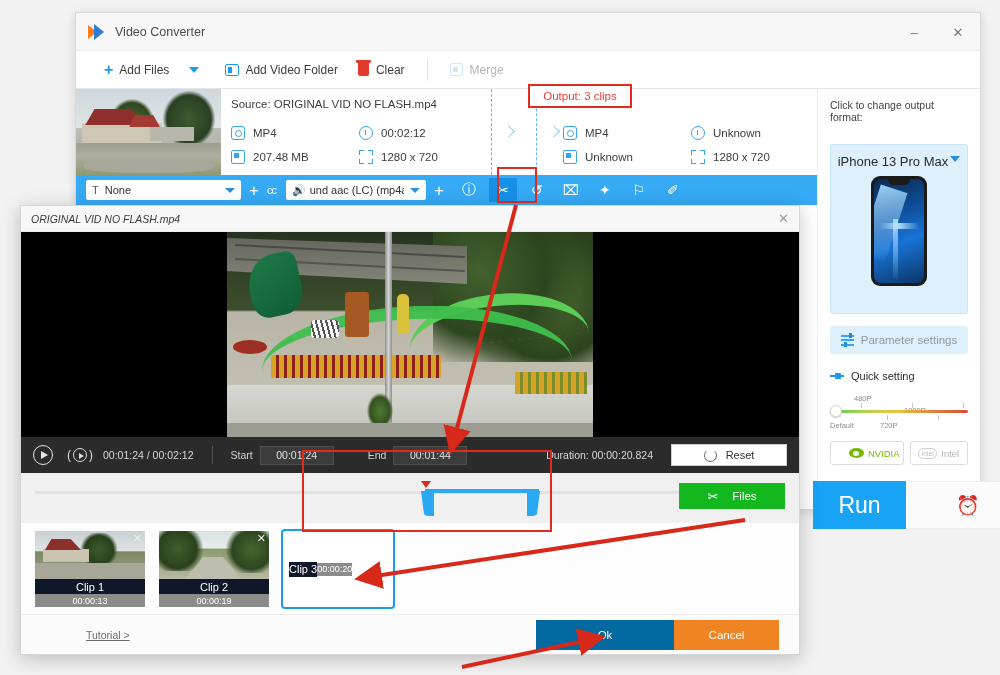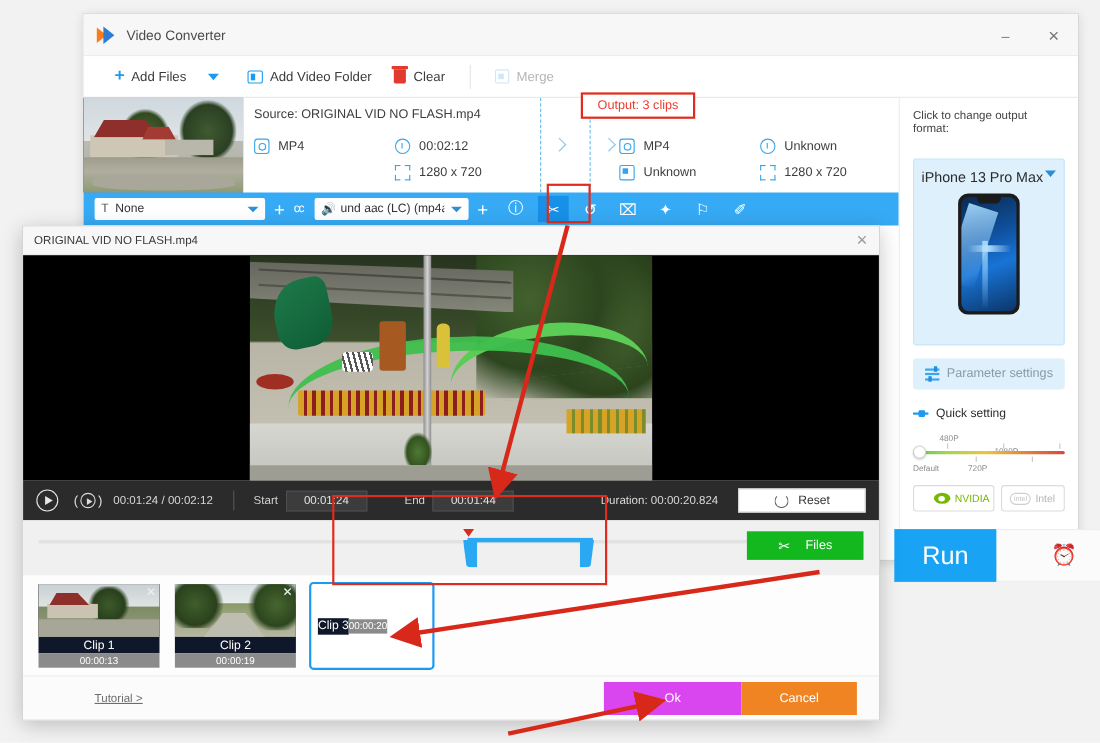--- a/index.html
+++ b/index.html
@@ -172,21 +172,21 @@
   .run-btn{ width:93px; background:#19a3f5; color:#fff; font-size:23px;
     display:flex; align-items:center; justify-content:center; }
   .run-alarm{ flex:1; background:#fbfbfb; display:flex; align-items:center; justify-content:center;
     border:1px solid #ededed; border-left:0; color:#3aa9f0; font-size:19px; }
 
   
   .dialog{ position:absolute; left:20px; top:205px; width:780px; height:450px;
     background:#fdfdfd; border:1px solid #d5d5d5; box-shadow:0 4px 18px rgba(0,0,0,.22); z-index:10; }
   .dlg-head{ height:26px; background:#f7f7f7; border-bottom:1px solid #eaeaea;
     display:flex; align-items:center; padding:0 10px; }
-  .dlg-title{ font-size:10.5px; color:#3a3a3a; flex:1; }
+  .dlg-title{ font-size:10.5px; color:#3a3a3a; flex:1;font-style:italic; }
   .dlg-x{ color:#9b9b9b; font-size:13px; }
 
   .video-area{ height:205px; background:#000; position:relative; display:flex;
     align-items:center; justify-content:center; }
   .video-frame{ width:366px; height:205px; position:relative; overflow:hidden; }
   .vf .bg{position:absolute;inset:0;background:linear-gradient(#27331f 0%,#3c4f2c 38%,#b9b5a6 39%,#c9c6ba 100%);}
   .vf .trees{position:absolute;right:0;top:0;width:160px;height:130px;
     background:radial-gradient(circle at 30% 30%,#43612e 0%,#2d451f 45%,rgba(45,69,31,0) 70%),
                radial-gradient(circle at 72% 48%,#4c6b34 0%,#2c431d 48%,rgba(44,67,29,0) 72%);}
   .vf .roofstruct{position:absolute;left:0;top:6px;width:240px;height:46px;
@@ -265,21 +265,21 @@
     background:radial-gradient(circle at 40% 45%,#3f5e2c 0%,#2a411c 55%,rgba(42,65,28,0) 74%);}
   .c2 .t2{position:absolute;right:0;top:0;width:44px;height:42px;
     background:radial-gradient(circle at 60% 45%,#466630 0%,#2c461e 55%,rgba(44,70,30,0) 74%);}
   .c2 .rd{position:absolute;left:26px;bottom:0;width:56px;height:22px;background:#bdbdb0;
     clip-path:polygon(32% 0,68% 0,100% 100%,0 100%);}
   .c3 .s{position:absolute;inset:0;background:linear-gradient(#6f7a63 0%,#8d9379 36%,#d3d2cb 37%,#c0bfb7 100%);}
 
   .dlg-foot{ position:absolute; left:0; right:0; bottom:0; height:40px; background:#fbfbfb;
     border-top:1px solid #ededed; display:flex; align-items:center; }
   .tutorial{ font-size:10.5px; color:#6d6d6d; text-decoration:underline; margin-left:65px; }
-  .ok-btn{ position:absolute; right:125px; width:125px; height:30px; background:#d946ef; color:#fff;
+  .ok-btn{ position:absolute; right:125px; width:138px; height:30px; background:#0369a1; color:#fff;
     font-size:11.5px; display:flex; align-items:center; justify-content:center; }
   .cancel-btn{ position:absolute; right:0; width:105px; height:30px; background:#f08322; color:#fff;
     font-size:11.5px; display:flex; align-items:center; justify-content:center; margin-right:20px;}
 
   
   .ann-box{ position:absolute; border:2.5px solid #e22b1c; z-index:20; pointer-events:none; }
   .ann-svg{ position:absolute; left:0; top:0; width:1000px; height:675px; z-index:21; pointer-events:none; }
 </style>
 </head>
 <body>
@@ -333,20 +333,24 @@
         <div class="grnd"></div>
           <div class="road"></div>
       </div>
       <div class="file-info">
         <div class="src-line">Source: ORIGINAL VID NO FLASH.mp4</div>
         <div class="meta-grid">
           <div class="meta-col">
             <div class="meta-item">
               <span class="mi-ic ic-mp4"></span>
               <span>MP4</span>
+            </div>
+            <div class="meta-item">
+              <span class="mi-ic ic-file"></span>
+              <span>207.48 MB</span>
             </div>
           </div>
           <div class="meta-col wide">
             <div class="meta-item">
               <span class="mi-ic ic-clock"></span>
               <span>00:02:12</span>
             </div>
             <div class="meta-item">
               <span class="mi-ic ic-res">
                   <span class="a"></span>

